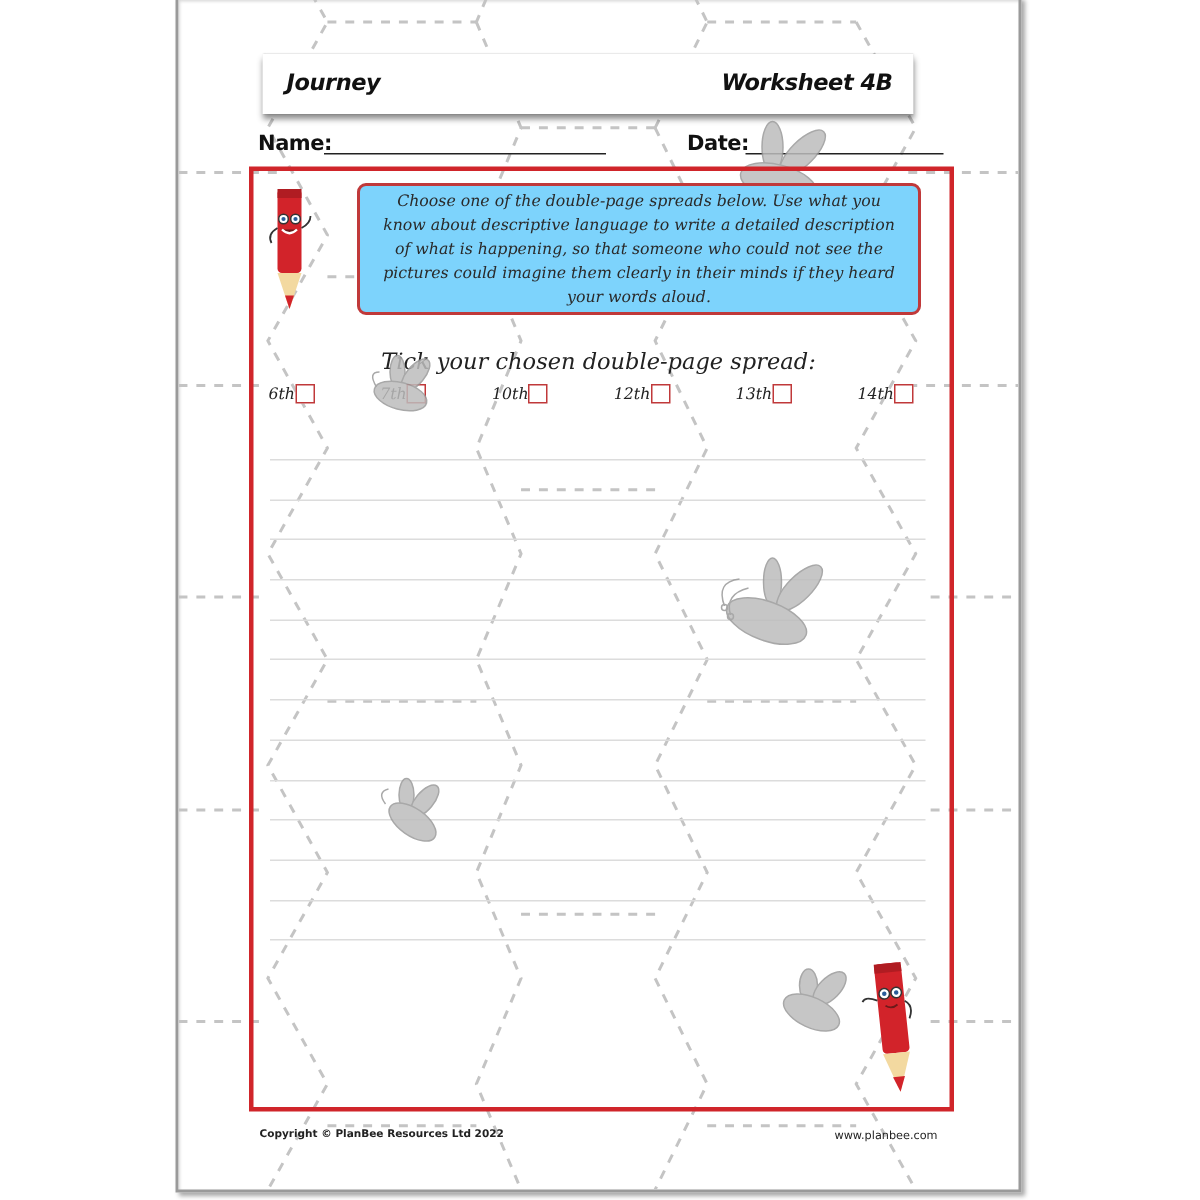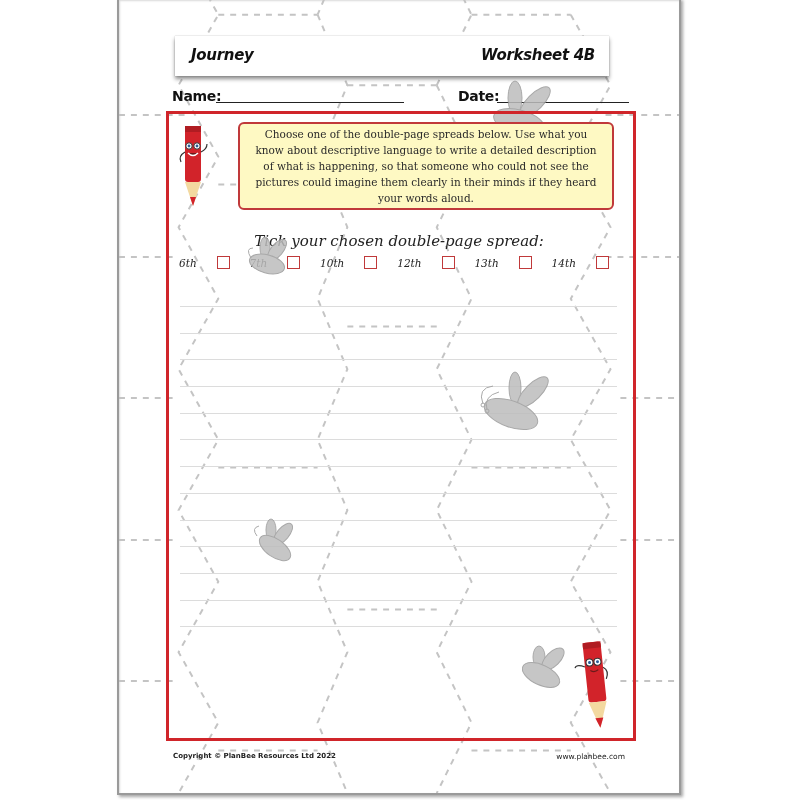--- a/index.html
+++ b/index.html
@@ -5,25 +5,25 @@
     html, body { margin:0; padding:0; }
     body { width:800px; height:800px; background:#ffffff; position:relative; overflow:hidden; font-family:"DejaVu Sans", sans-serif; }
     .page { position:absolute; left:117px; top:-2px; width:564px; height:797px; background:#fff; border:2px solid #9a9a9a; box-shadow: 2px 2px 3px rgba(0,0,0,0.35), inset 1px 1px 2px rgba(0,0,0,0.15); box-sizing:border-box; overflow:hidden; }
     .watermark { position:absolute; left:0; top:0; width:100%; height:100%; pointer-events:none; }
     .header-box { position:absolute; left:56px; top:36px; width:434px; height:40px; background:#fff; box-shadow: 0 3px 4px rgba(0,0,0,0.45), 0 0 1px rgba(0,0,0,0.3); font-style: italic; }
     .header-title { position:absolute; left:16px; top:10px; font-family:"DejaVu Sans", sans-serif; font-weight:bold; font-size:15px; color:#111; letter-spacing:-0.3px; }
     .header-ws { position:absolute; right:14px; top:10px; font-family:"DejaVu Sans", sans-serif; font-weight:bold; font-size:15px; color:#111; letter-spacing:-0.3px; }
     .field-label { position:absolute; font-weight:bold; font-size:14px; color:#111; font-family:"DejaVu Sans", sans-serif; letter-spacing:-0.3px; }
     .field-line { position:absolute; height:0; border-bottom:1.5px solid #222; }
     .red-frame { position:absolute; left:47px; top:111px; width:470px; height:630px; border:3px solid #d0252a; box-sizing:border-box; }
-    .callout { position:absolute; border:2px solid #c0393a; border-radius:6px; background:#fef9c3; box-sizing:border-box; display:flex; align-items:center; justify-content:center; text-align:center; font-family:"DejaVu Serif", serif; color:#2a2a2a; font-size:10.5px; line-height:16px; padding:4px 10px; }
+    .callout { position:absolute; border:2px solid #c0393a; border-radius:6px; background:#7dd3fc; box-sizing:border-box; display:flex; align-items:center; justify-content:center; text-align:center; font-family:"DejaVu Serif", serif; font-style:italic; color:#2a2a2a; font-size:10.5px; line-height:16px; padding:4px 10px; }
     .tail { position:absolute; width:0; height:0; }
     .instr { position:absolute; left:0; width:100%; text-align:center; font-family:"DejaVu Serif", serif; font-style:italic; font-size:15px; color:#222; }
     .ticks { position:absolute; left:60px; top:256px; width:430px; display:flex; justify-content:space-between; }
-    .tick { display:flex; align-items:center; gap:20px; font-family:"DejaVu Serif", serif; font-style:italic; font-size:10.5px; color:#222; }
+    .tick { display:flex; align-items:center; gap:0; font-family:"DejaVu Serif", serif; font-style:italic; font-size:10.5px; color:#222; }
     .tickbox { width:13px; height:13px; border:1.5px solid #c0393a; box-sizing:border-box; background:#fff; }
     .lines { position:absolute; left:61px; top:306px; width:437px; }
     .wline { height:26.7px; border-top:1.2px solid #dcdcdc; box-sizing:border-box; }
     .footer-left { position:absolute; left:54px; top:752px; font-size:7px; font-weight:bold; color:#222; font-family:"DejaVu Sans", sans-serif; }
     .footer-right { position:absolute; right:54px; top:752px; font-size:7.5px; font-weight:normal; color:#222; font-family:"DejaVu Sans", sans-serif; }
     .pencil { position:absolute; }
     .bug { position:absolute; opacity:0.85; }
   </style>
 </head>
 <body>

